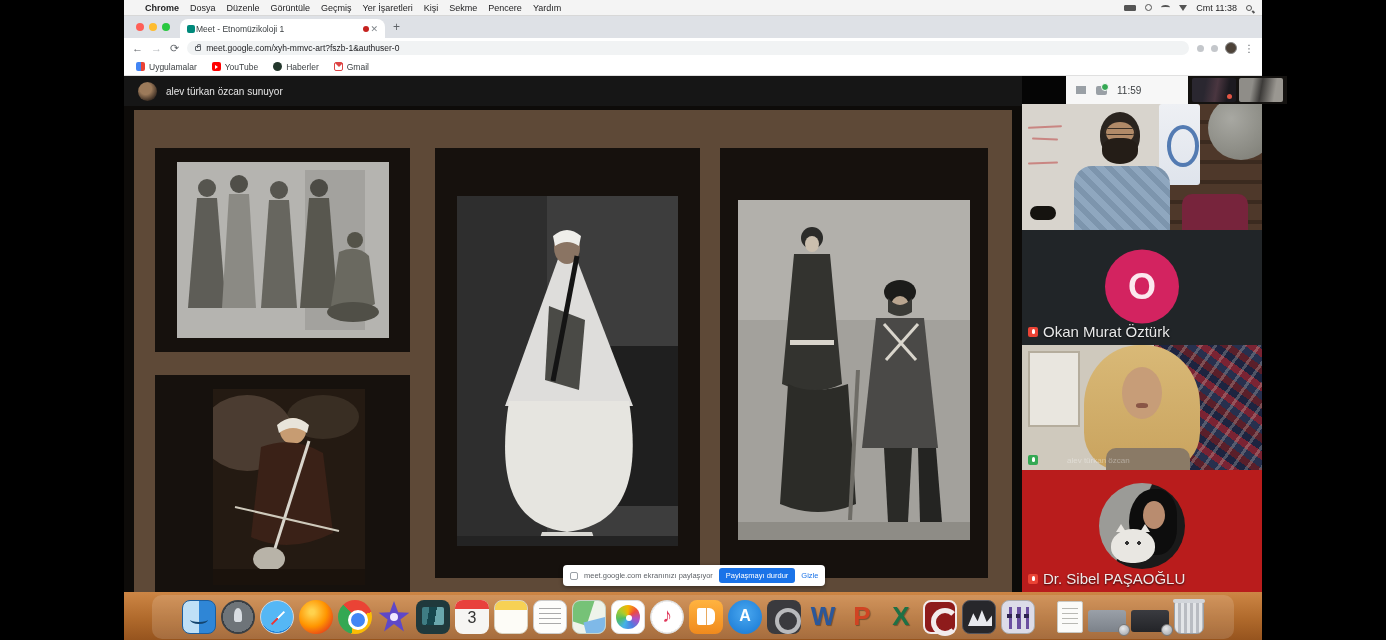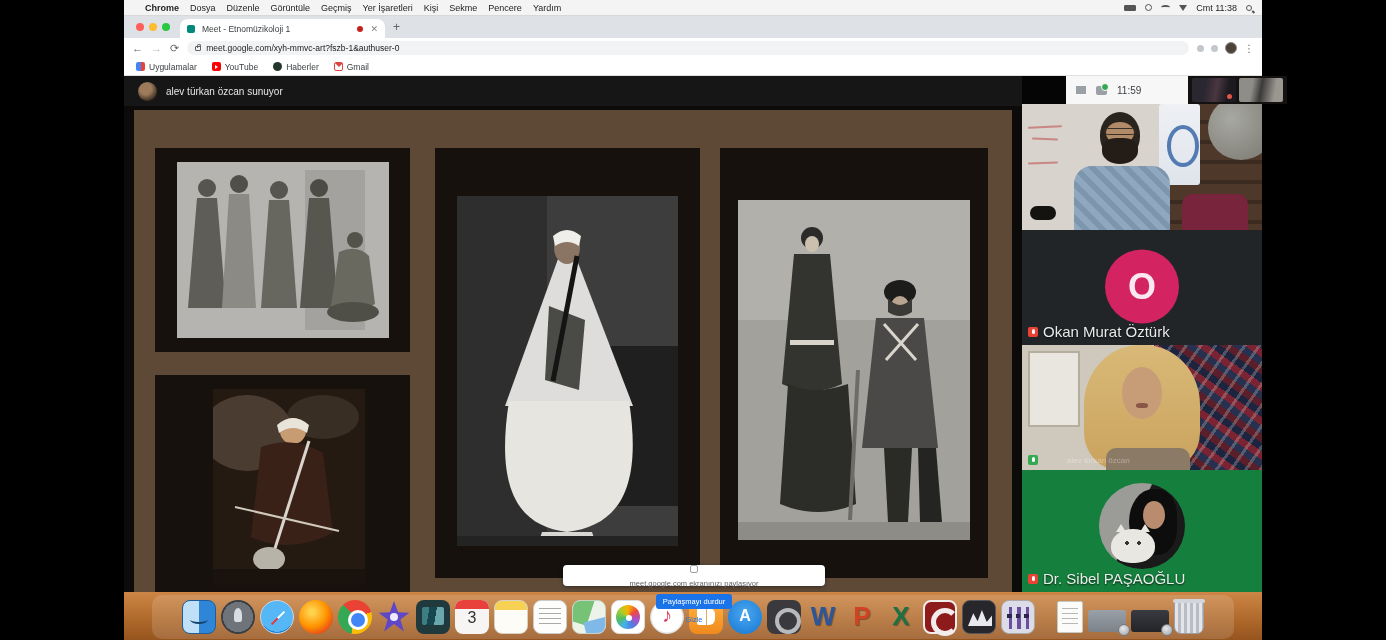--- a/index.html
+++ b/index.html
@@ -25,21 +25,21 @@
   .st-search::after { content:""; position:absolute; width:3px; height:1.5px; background:#555; left:5px; top:5px; transform:rotate(45deg); }
   .clock { color:#1d1d1f; }
 
   
   .tabstrip { left:0; top:16px; width:1138px; height:22px; background:#dee1e6;
               display:flex; align-items:flex-end; }
   .win-dots { display:flex; gap:5px; margin:0 10px 7px 12px; }
   .win-dot { width:8px; height:8px; border-radius:50%; }
   .dot-red{ background:#ff5f57;} .dot-yellow{ background:#febc2e;} .dot-green{ background:#28c840;}
   .tab { width:205px; height:19px; background:#fff; border-radius:8px 8px 0 0;
-         display:flex; align-items:center; gap:7px; padding:0 7px; font-size:8.5px; color:#3c4043; }
+         display:flex; align-items:center; gap:1px; padding:0 7px; font-size:8.5px; color:#3c4043; }
   .tab-favicon { width:8px; height:8px; border-radius:2px; background:#00897b; flex:0 0 auto; }
   .tab-title { white-space:nowrap; overflow:hidden; text-overflow:ellipsis; flex:1; }
   .tab-rec { width:6px; height:6px; border-radius:50%; background:#c5221f; flex:0 0 auto; }
   .tab-close { color:#80868b; font-size:9px; flex:0 0 auto; }
   .newtab-btn { color:#5f6368; font-size:12px; margin:0 0 4px 8px; }
 
   .toolbar { left:0; top:38px; width:1138px; height:20px; background:#fff;
              display:flex; align-items:center; gap:8px; padding:0 8px; }
   .nav-glyph { color:#5f6368; font-size:11px; line-height:1; }
   .nav-glyph.dim { color:#b6b9bd; }
@@ -151,41 +151,41 @@
   .t3-mouth { position:absolute; left:114px; top:58px; width:12px; height:5px; border-radius:40%;
               background:#8a5646; }
   .t3-body { position:absolute; left:84px; bottom:0; width:84px; height:22px;
              border-radius:10px 10px 0 0; background:#8a7a66; }
   .t3-mic-on { width:10px; height:10px; border-radius:2px; background:#34a853; position:relative; }
   .t3-mic-on::after { content:""; position:absolute; left:3.5px; top:2px; width:3px; height:5px;
                       background:#fff; border-radius:2px; }
   .t3-faint-name { font-size:8px; color:rgba(255,255,255,.35);margin-left:24px; }
 
   
-  .tile-4 { top:394px; height:122px; background:#15803d; }
+  .tile-4 { top:394px; height:122px; background:#b91c1c; }
   .t4-avatar { position:absolute; left:50%; top:46%; transform:translate(-50%,-50%);
                width:86px; height:86px; border-radius:50%; overflow:hidden;
                background:linear-gradient(115deg,#9b9b97 42%, #1a1a1a 43%); }
   .t4-hair { position:absolute; right:8px; top:6px; width:48px; height:66px;
              border-radius:50% 40% 40% 50%; background:#0d0d0d; }
   .t4-face { position:absolute; right:20px; top:18px; width:22px; height:28px;
              border-radius:50%; background:#b98c6f; }
   .t4-cat { position:absolute; left:12px; bottom:6px; width:44px; height:34px;
             border-radius:50% 50% 45% 45%; background:#e9e7e2; }
   .t4-cat::before, .t4-cat::after { content:""; position:absolute; top:-5px; width:0; height:0;
             border-left:5px solid transparent; border-right:5px solid transparent; border-bottom:8px solid #e9e7e2; }
   .t4-cat::before { left:5px; } .t4-cat::after { right:5px; }
   .t4-cat-eyes { position:absolute; left:24px; bottom:24px; width:20px; height:4px;
             background:radial-gradient(circle 2px at 4px 2px, #333 90%, transparent),
                        radial-gradient(circle 2px at 16px 2px, #333 90%, transparent); }
 
   
   .share-pill { left:439px; top:565px; width:262px; height:21px; background:#fff;
                 border-radius:4px; box-shadow:0 1px 4px rgba(0,0,0,.4);
-                display:flex; align-items:center; gap:6px; padding:0 7px; z-index:20;flex-direction:column; }
+                display:flex; align-items:center; gap:6px; padding:0 7px; z-index:20; }
   .share-ico { width:8px; height:8px; border:1px solid #9aa0a6; border-radius:2px; flex:0 0 auto; }
   .share-msg { font-size:7.5px; color:#5f6368; white-space:nowrap; }
   .share-stop { background:#1a73e8; color:#fff; font-size:7.5px; border:none; border-radius:3px;
                 padding:3px 7px; white-space:nowrap; }
   .share-hide { font-size:7.5px; color:#1a73e8; white-space:nowrap; }
 
   
   .desktop-strip { left:0; top:592px; width:1138px; height:48px;
                    background:linear-gradient(180deg,#cd8645 0%, #b06a2c 55%, #96541e 100%); }
   .dock-panel { position:absolute; left:28px; top:3px; width:1082px; height:44px;

